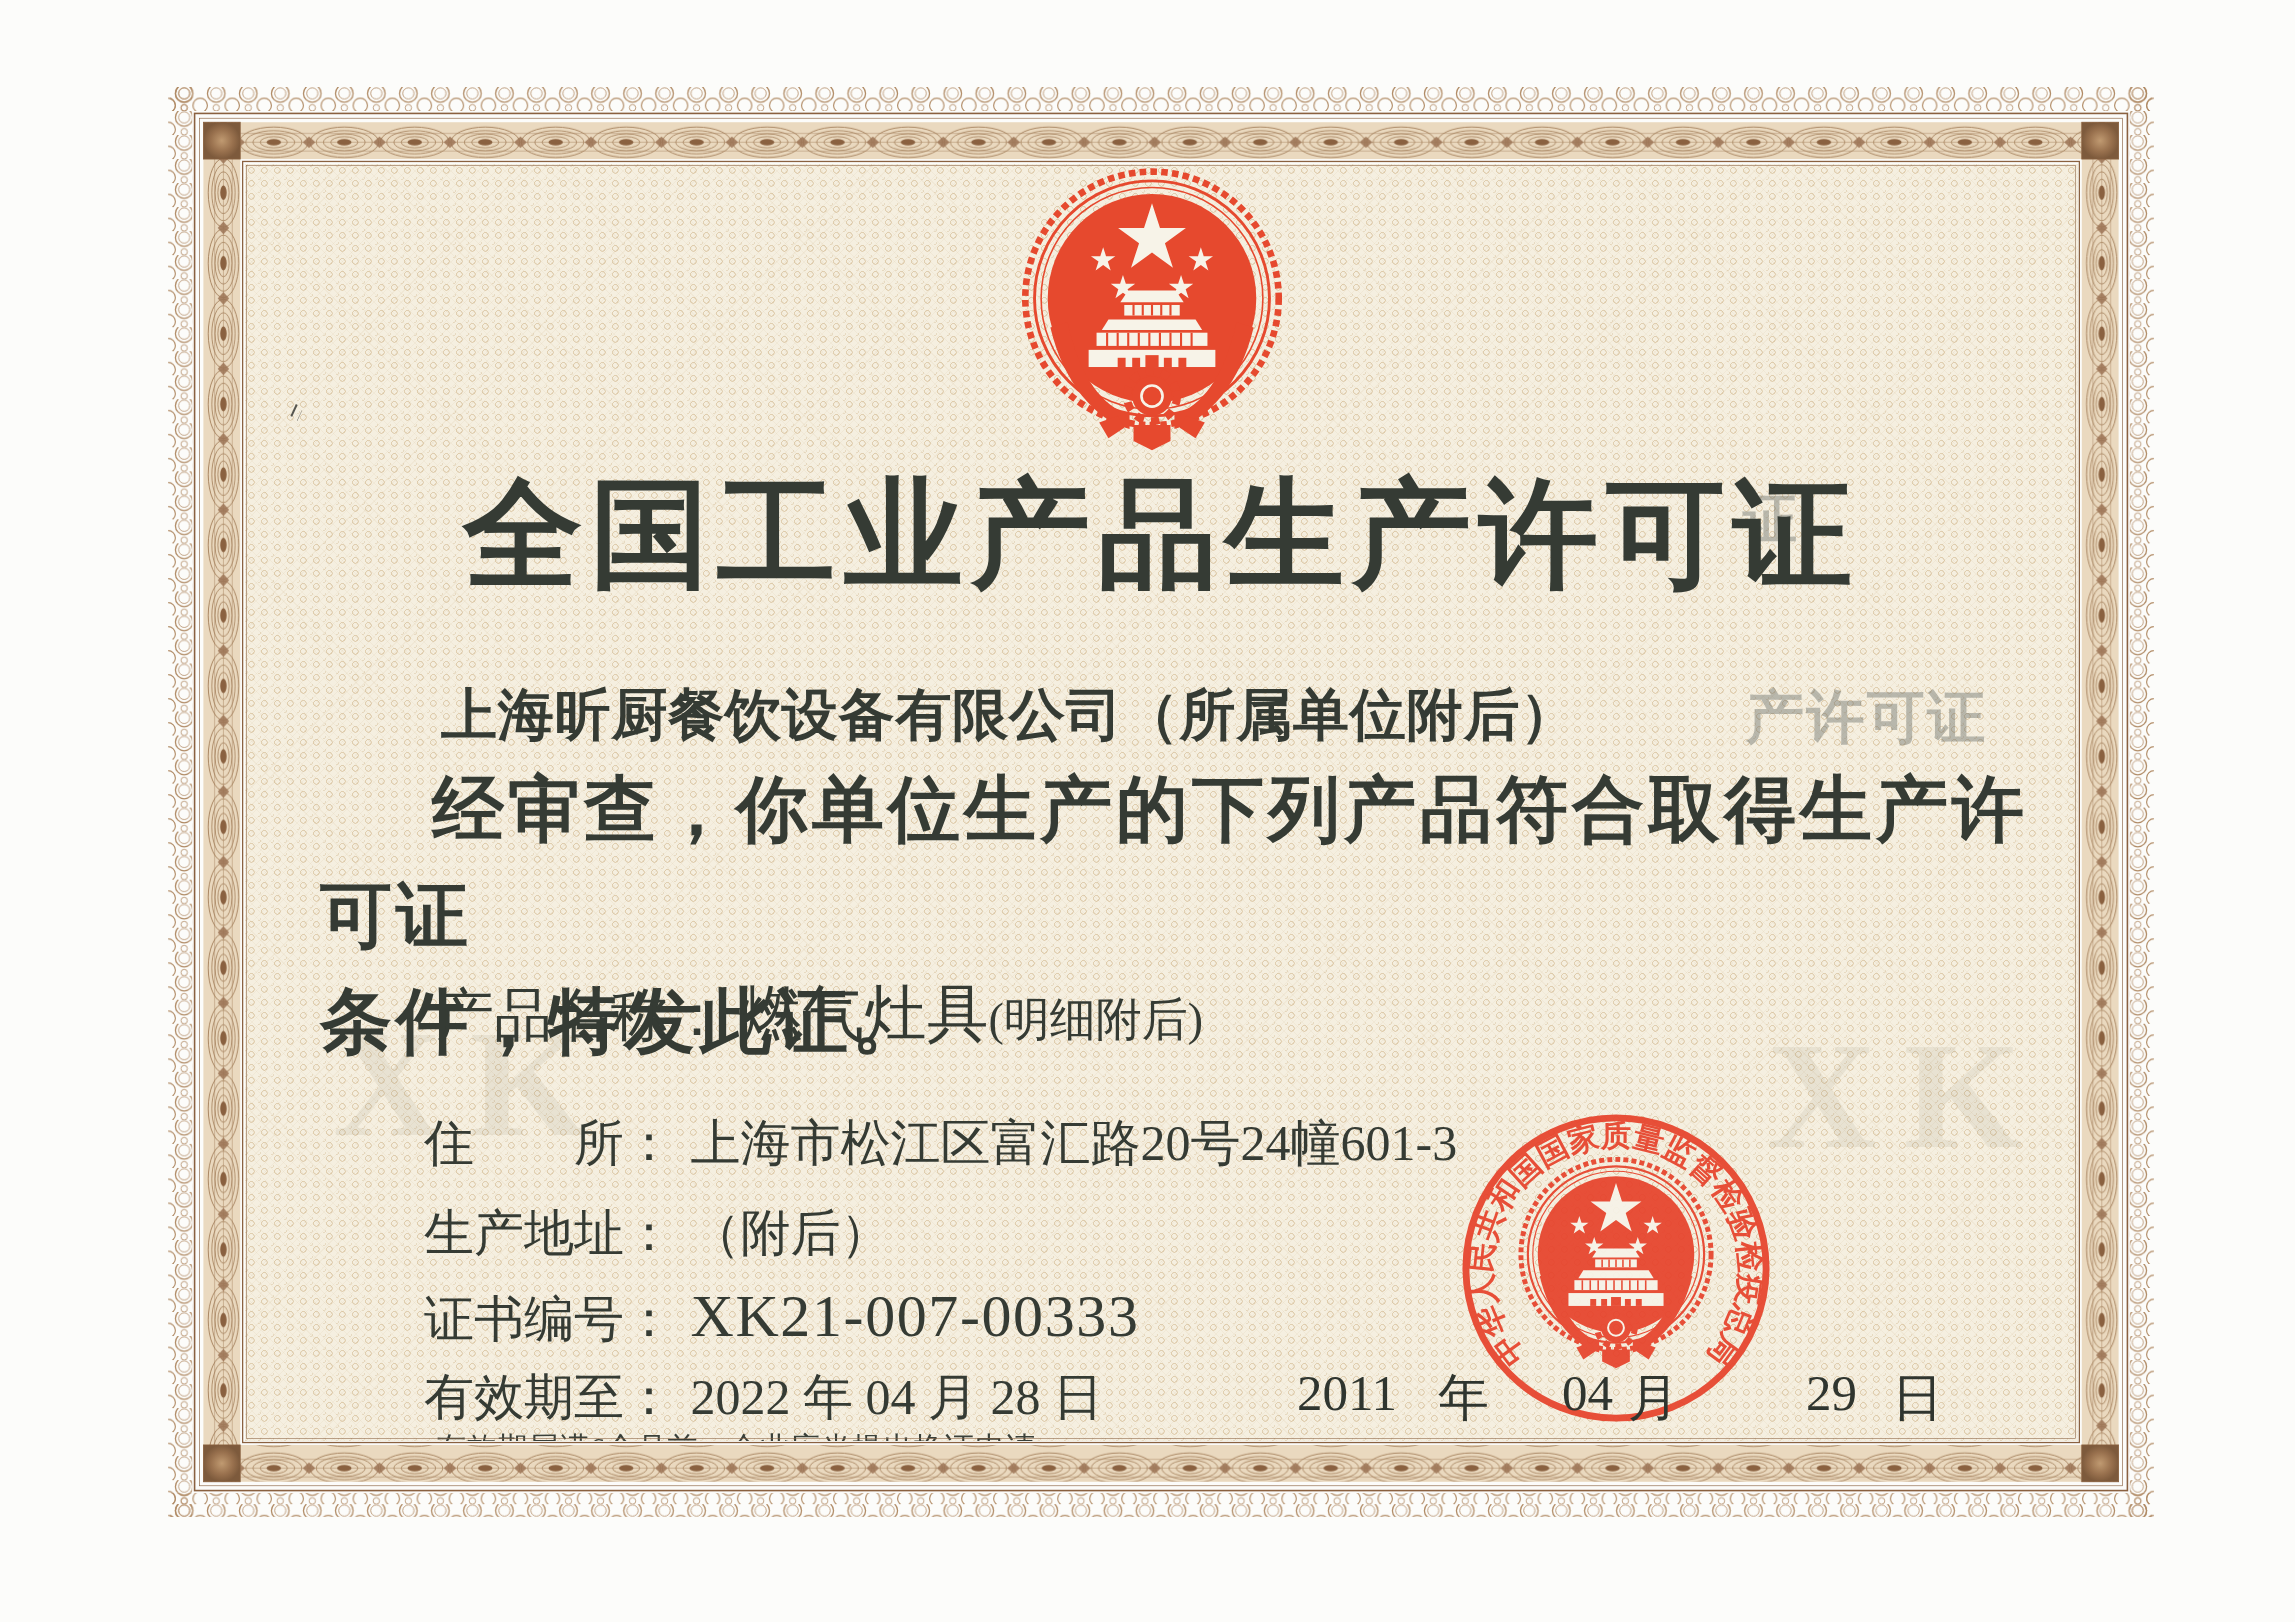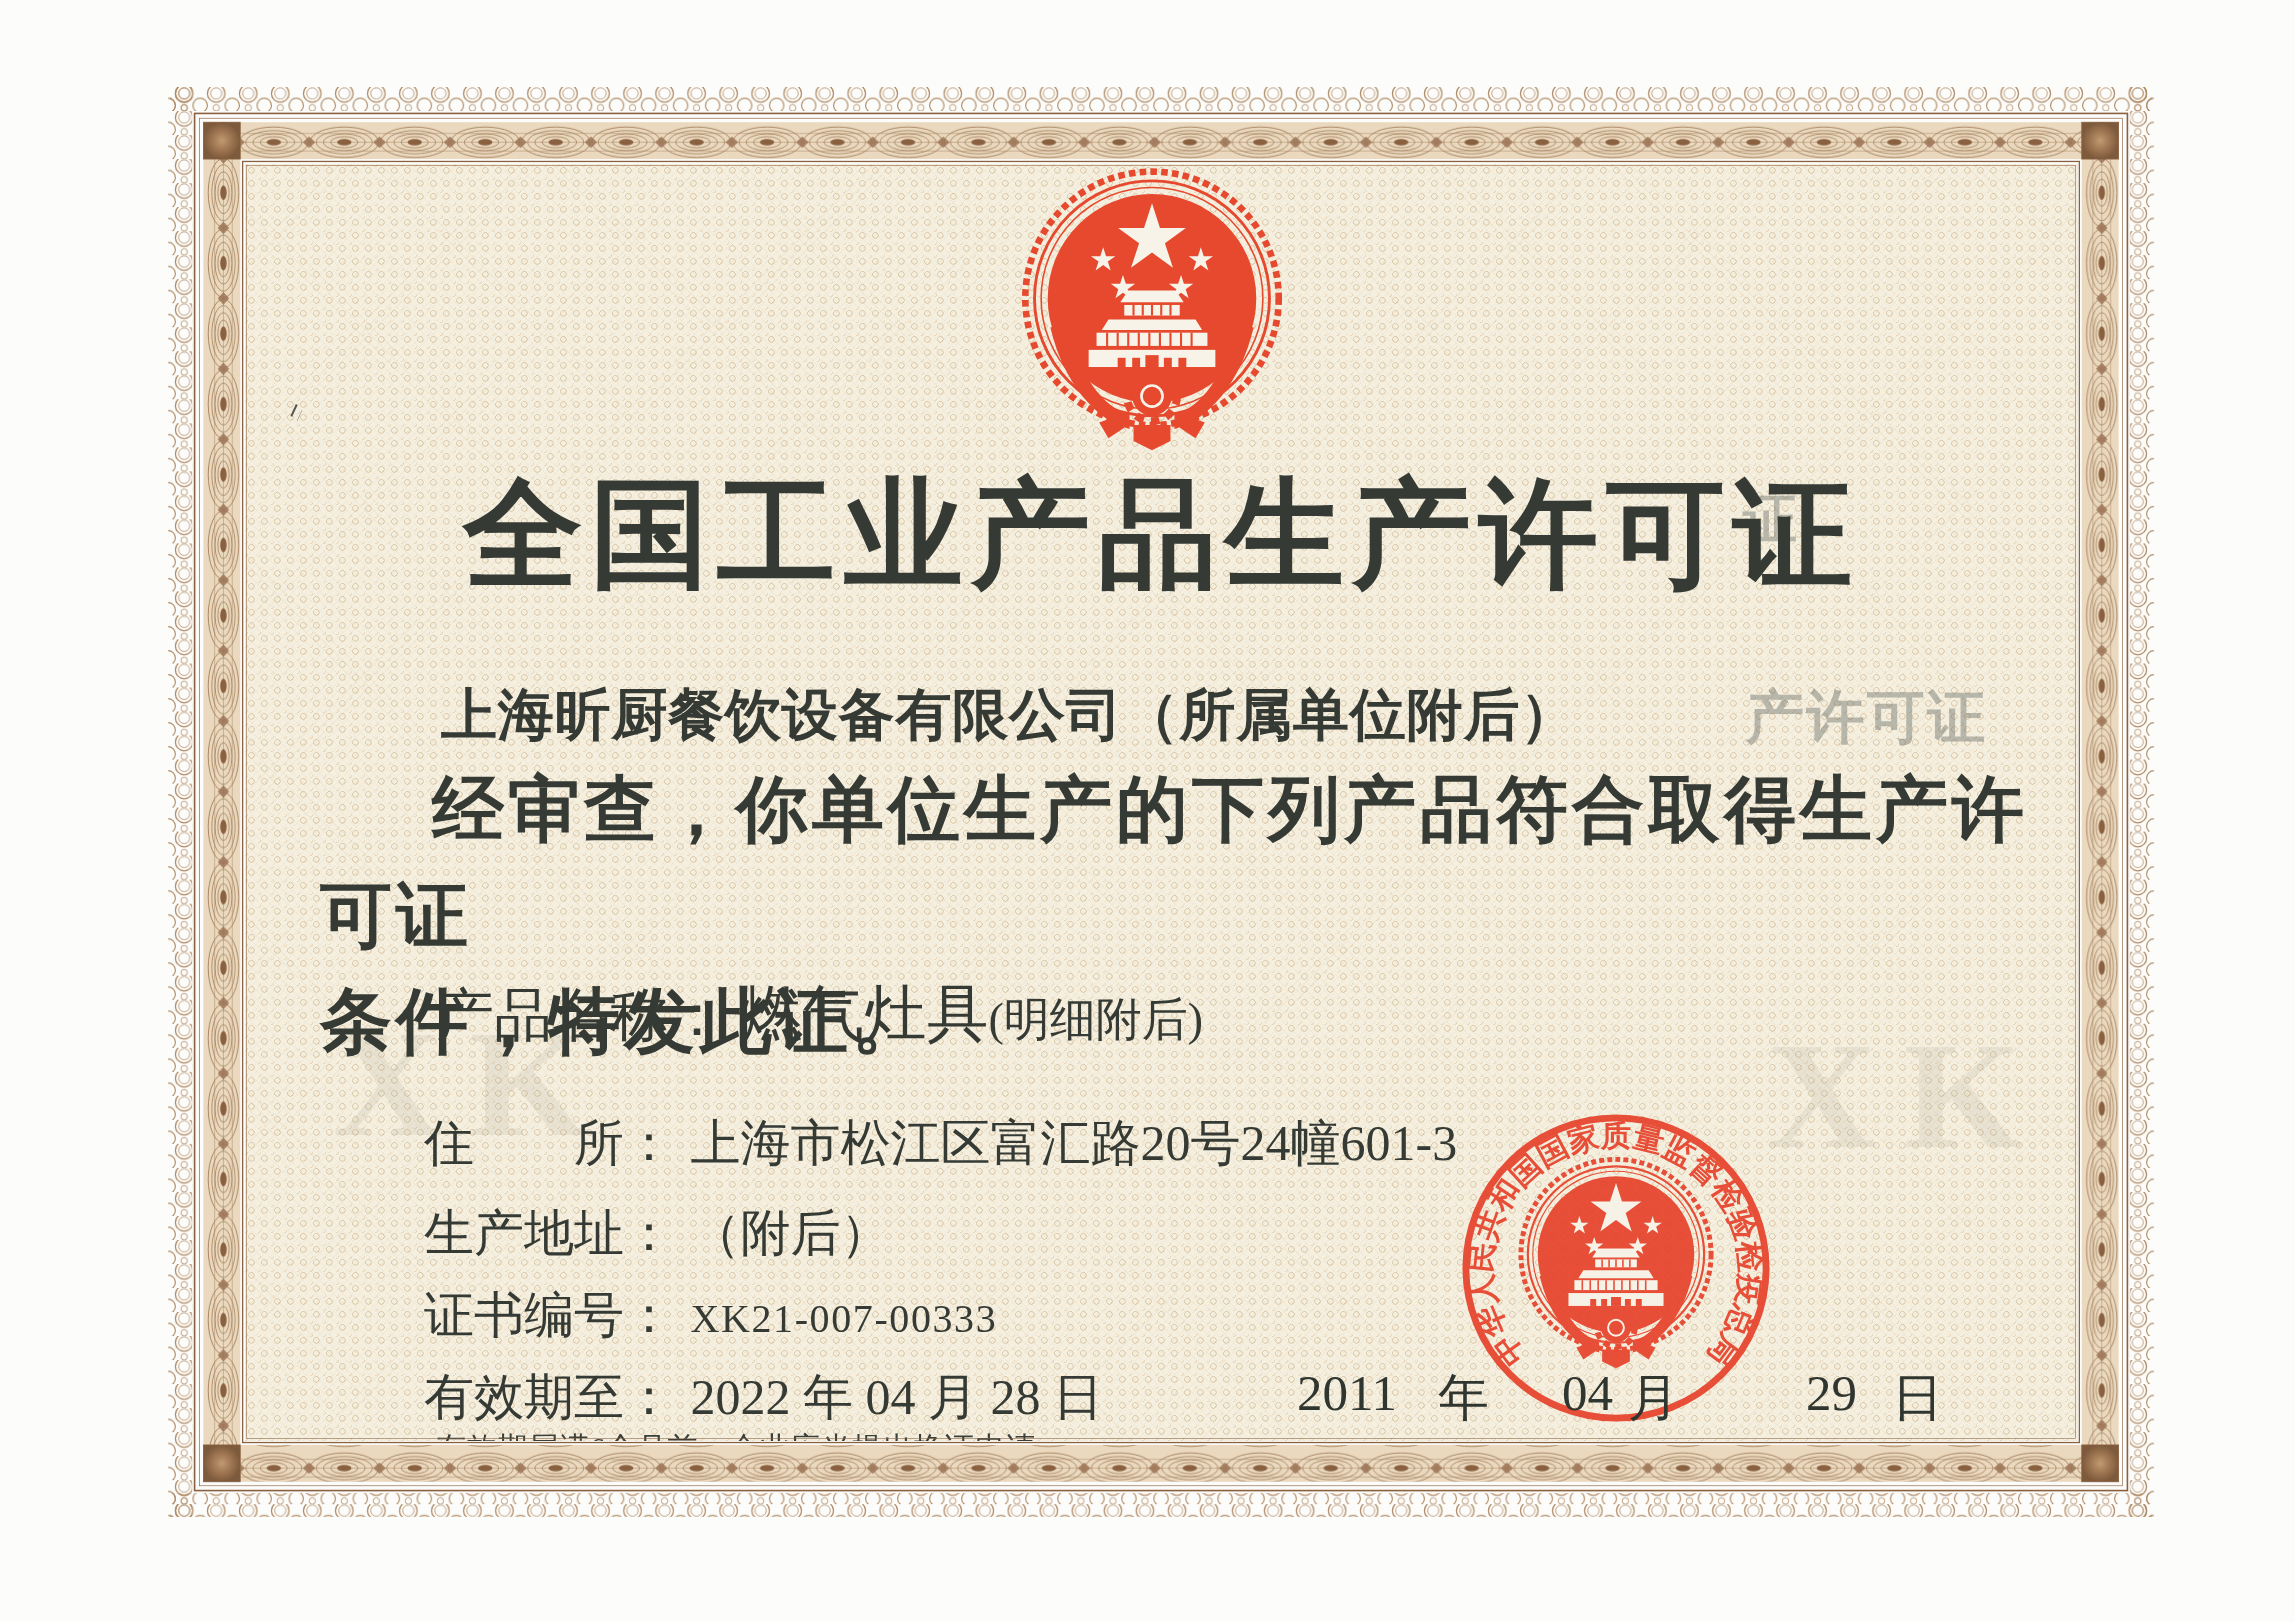--- a/index.html
+++ b/index.html
@@ -23,21 +23,21 @@
             text-indent:112px;letter-spacing:4px;}
   .product{top:808px;left:191px;font-size:58px;font-weight:normal;white-space:nowrap;}
   .product .val{font-size:62px;}
   .product .note{font-size:46px;}
   .row{font-size:50px;white-space:nowrap;}
   .row .lbl{font-weight:normal;display:inline-block;min-width:258px;text-align:center;}
   .row .val{font-weight:normal;margin-top:36px;}
   .row-address{top:946px;left:175px;}
   .row-paddr{top:1036px;left:175px;}
   .row-certno{top:1118px;left:175px;}
-  .row-certno .val{letter-spacing:1.6px;font-size:40px;}
+  .row-certno .val{letter-spacing:1.6px;font-size:60px;}
   .row-valid{top:1200px;left:175px;}
   .note-small{top:1264px;left:191px;font-size:30px;color:#3a4039;letter-spacing:0.8px;white-space:nowrap;}
   .date-part{position:absolute;top:1200px;font-size:51px;z-index:4;color:#2f352f;}
   .dp-year{left:1052px;} .dp-yu{left:1193px;} .dp-month{left:1317px;} .dp-mu{left:1383px;}
   .dp-day{left:1561px;} .dp-du{left:1647px;}
   .emblem{position:absolute;left:775px;top:1.6px;width:264px;height:307px;color:var(--emblem-red,#e6492e);}
   .seal{position:absolute;left:1211px;top:944px;width:320px;height:320px;z-index:3;opacity:.93;}
   .seal-ring{stroke:var(--seal-red,#e7432c);}
   .seal-text{fill:var(--seal-red,#e7432c);font-family:"Liberation Serif","DejaVu Serif",serif;
              font-weight:bold;font-size:40px;}

